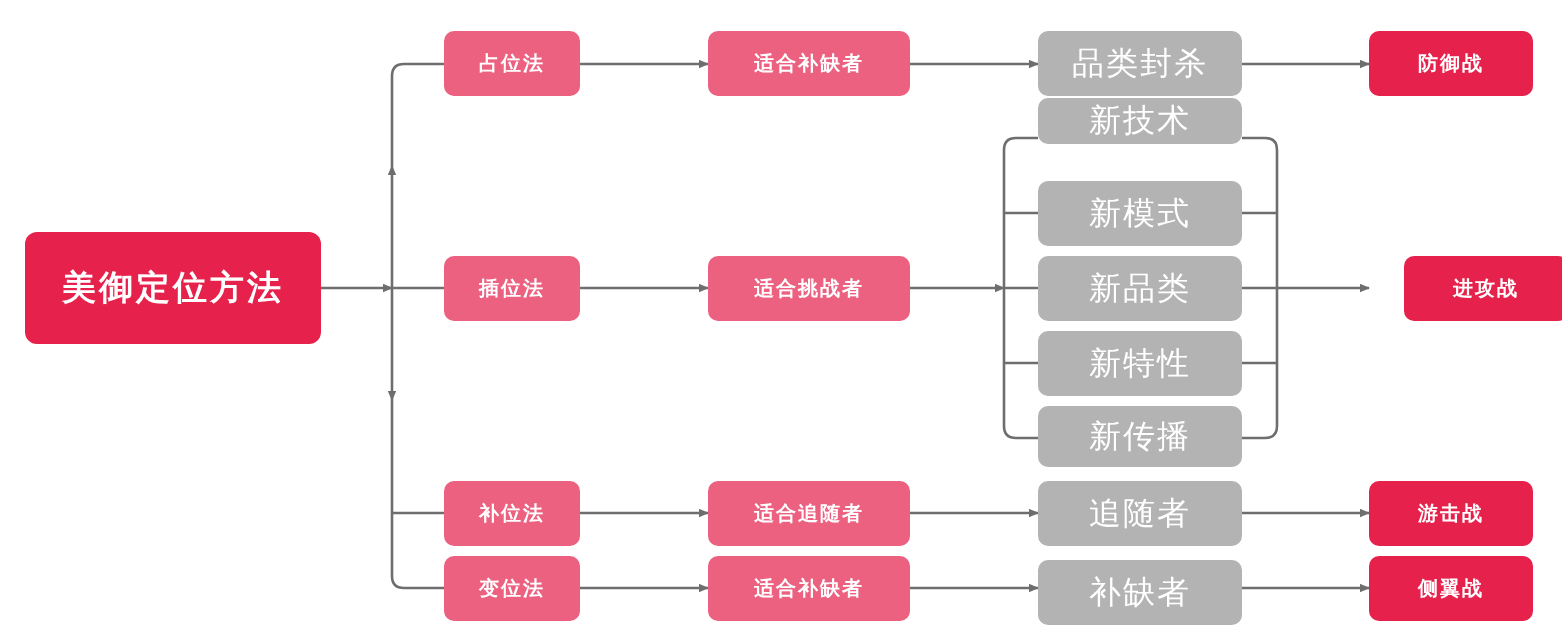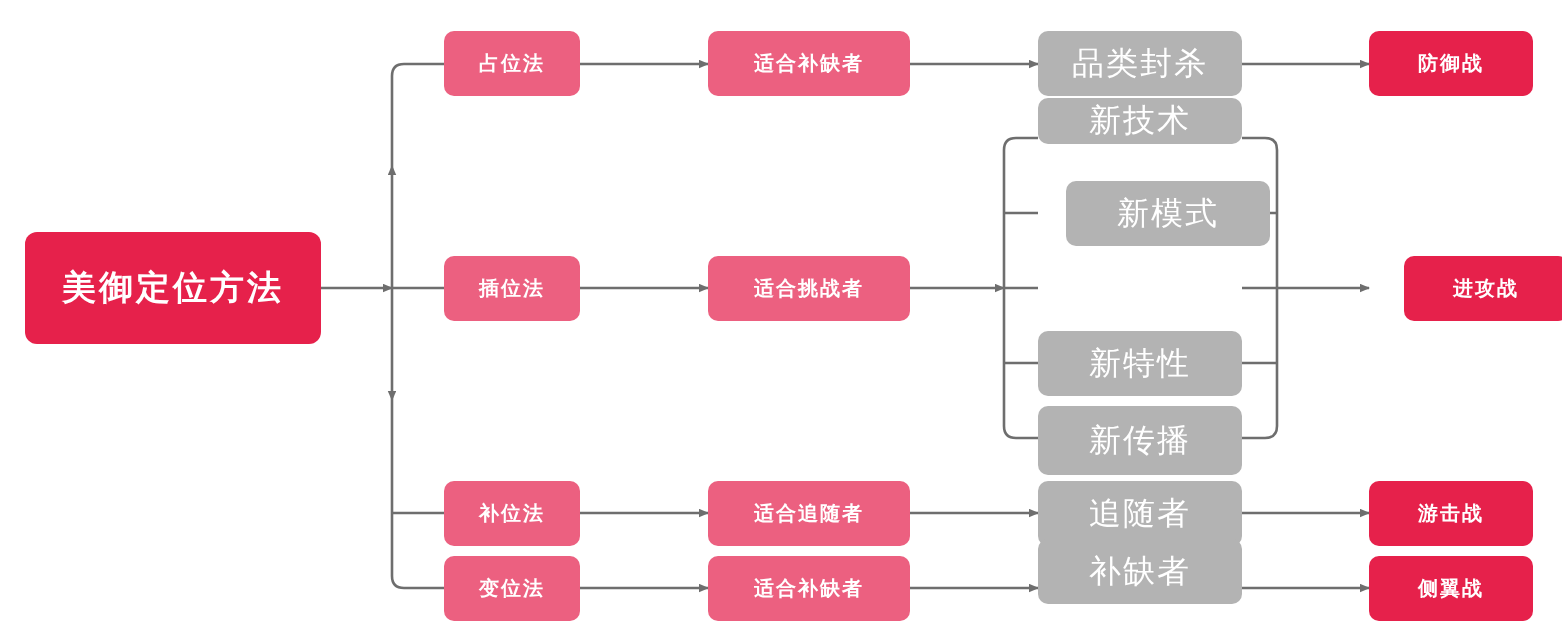--- a/index.html
+++ b/index.html
@@ -139,33 +139,36 @@
   <div class="node node-pink" style="left:708px; top:556px; width:202px; height:65px;">
     <span>适合补缺者</span>
   </div>
 
   <div class="node node-gray" style="left:1038px; top:31px; width:204px; height:65px;">
     <span>品类封杀</span>
   </div>
   <div class="node node-gray" style="left:1038px; top:98px; width:204px; height:46px;">
     <span>新技术</span>
   </div>
-  <div class="node node-gray" style="left:1038px; top:181px; width:204px; height:65px;margin-left:28px;">
+  <div class="node node-gray" style="left:1038px; top:181px; width:204px; height:65px;">
     <span>新模式</span>
+  </div>
+  <div class="node node-gray" style="left:1038px; top:256px; width:204px; height:65px;">
+    <span>新品类</span>
   </div>
   <div class="node node-gray" style="left:1038px; top:331px; width:204px; height:65px;">
     <span>新特性</span>
   </div>
-  <div class="node node-gray" style="left:1038px; top:406px; width:204px; height:69px;">
+  <div class="node node-gray" style="left:1038px; top:406px; width:204px; height:61px;">
     <span>新传播</span>
   </div>
   <div class="node node-gray" style="left:1038px; top:481px; width:204px; height:65px;">
     <span>追随者</span>
   </div>
-  <div class="node node-gray" style="left:1038px; top:539px; width:204px; height:65px;">
+  <div class="node node-gray" style="left:1038px; top:560px; width:204px; height:65px;">
     <span>补缺者</span>
   </div>
 
   <div class="node node-red" style="left:1369px; top:31px; width:164px; height:65px;">
     <span>防御战</span>
   </div>
   <div class="node node-red" style="left:1369px; top:256px; width:164px; height:65px;margin-left:35px;">
     <span>进攻战</span>
   </div>
   <div class="node node-red" style="left:1369px; top:481px; width:164px; height:65px;">

